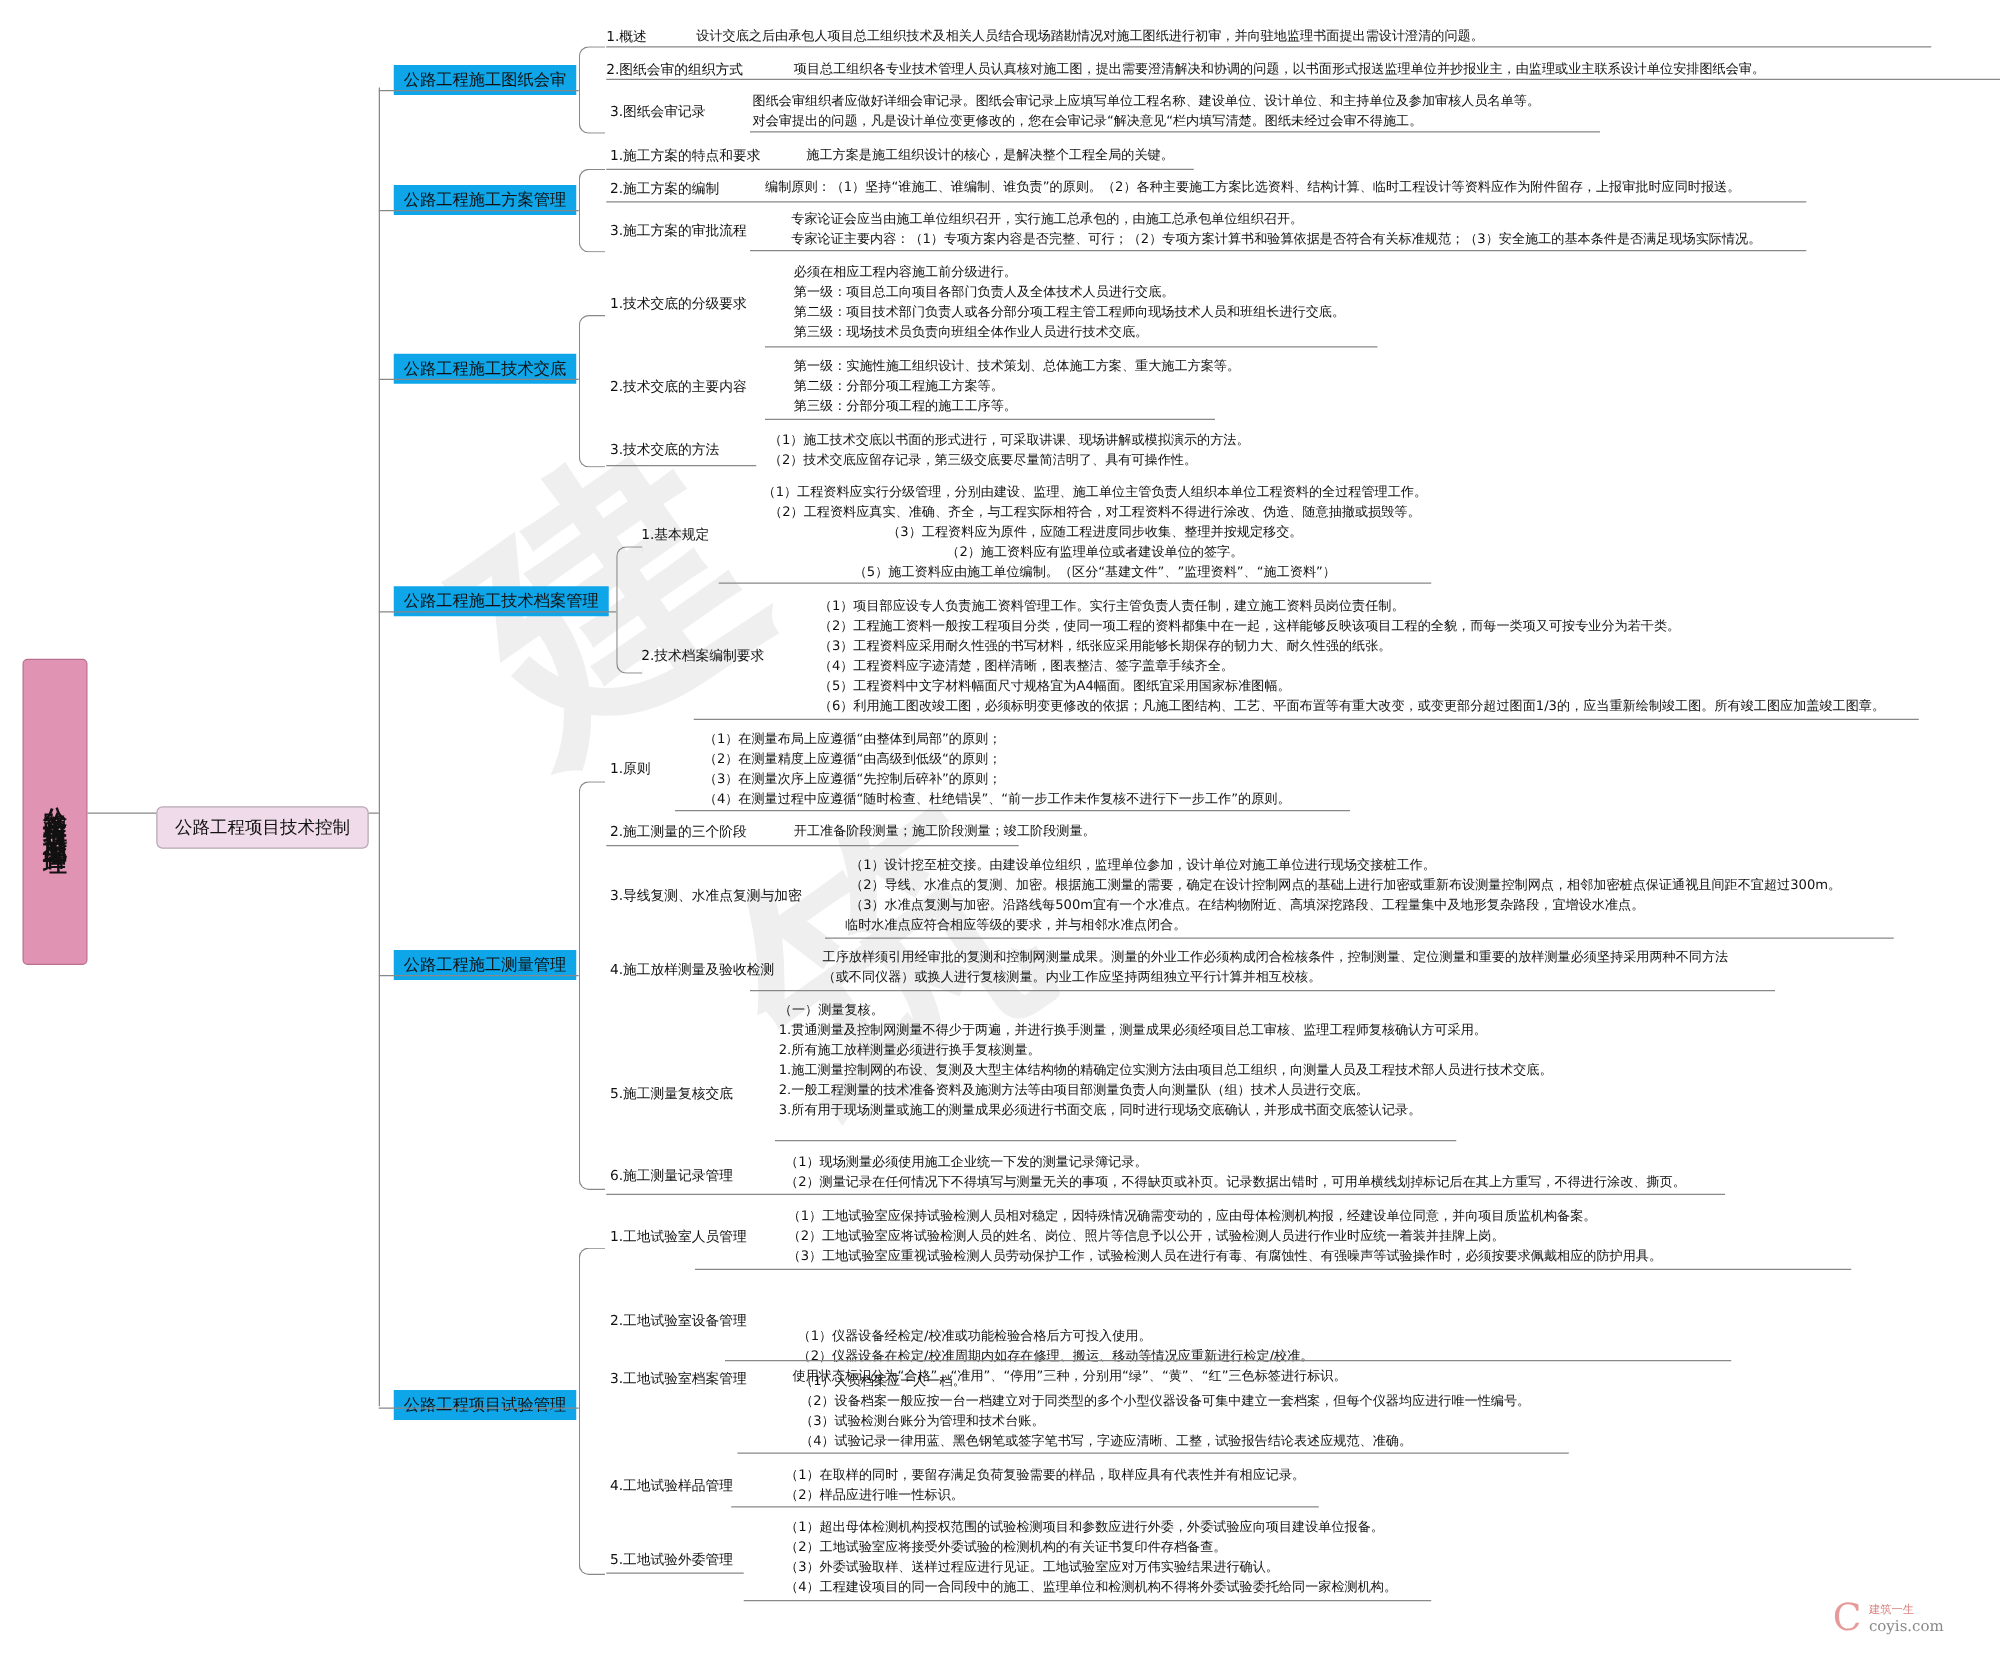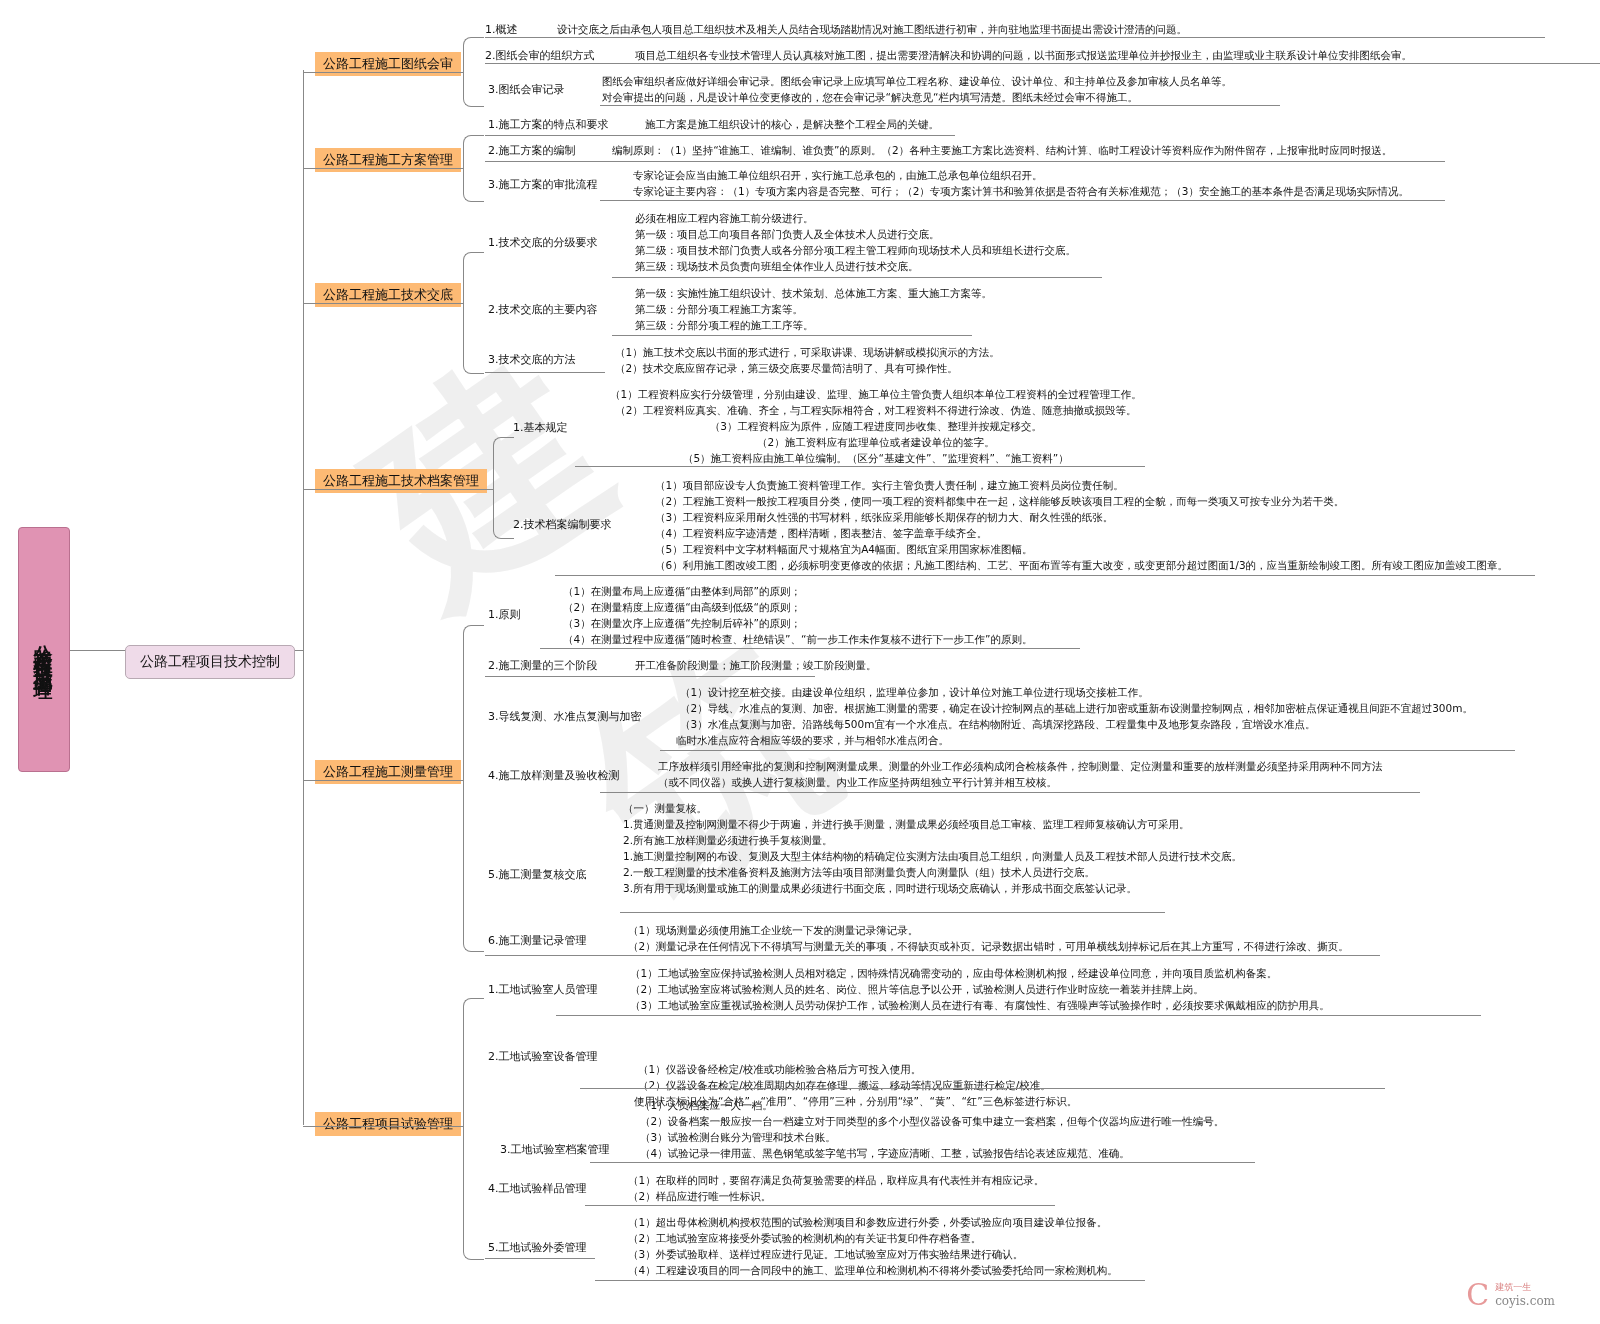--- a/index.html
+++ b/index.html
@@ -1,21 +1,21 @@
 <!DOCTYPE html>
 <html><head>
 <meta charset="utf-8">
 <style>
   html,body{margin:0;padding:0;background:#fff;}
   body{width:1600px;height:1324px;position:relative;overflow:hidden;font-family:"DejaVu Sans","Liberation Sans",sans-serif;color:#111;}
   .abs{position:absolute;}
   .root{left:18px;top:527px;width:52px;height:245px;background:#e093b3;border:1px solid #b9708f;border-radius:4px;box-sizing:border-box;display:flex;align-items:center;justify-content:center;}
   .root span{writing-mode:vertical-rl;text-orientation:upright;font-size:19px;font-weight:bold;letter-spacing:4px;color:#111;}
   .lvl1{left:125px;top:645px;width:170px;height:34px;background:#efdbe9;border:1px solid #b8a9b3;border-radius:5px;box-sizing:border-box;display:flex;align-items:center;justify-content:center;font-size:14px;}
-  .lvl2{background:#fdba74;font-size:13px;padding:3px 8px;white-space:nowrap;}
+  .lvl2{background:#0ea5e9;font-size:13px;padding:3px 8px;white-space:nowrap;}
   .lvl3{font-size:11px;white-space:nowrap;}
   .txt{font-size:10.5px;line-height:16px;white-space:nowrap;}
   .ul{border-bottom:1px solid #888;}
   .vline{position:absolute;border-left:1px solid #888;}
   .hline{position:absolute;border-top:1px solid #888;}
   .brace{position:absolute;border-left:1px solid #888;border-top:1px solid #888;border-bottom:1px solid #888;border-radius:8px 0 0 8px;}
   .watermark{position:absolute;color:#e5e5e5;font-size:220px;font-weight:bold;transform:rotate(-35deg);pointer-events:none;opacity:.6;}
   .logo{position:absolute;right:45px;bottom:12px;display:flex;align-items:center;gap:6px;}
   .logo .c{font-size:30px;color:#e79a9a;font-family:"DejaVu Serif",serif;}
   .logo .t1{font-size:9px;color:#d98080;}
@@ -170,21 +170,21 @@
     <div>（3）工地试验室应重视试验检测人员劳动保护工作，试验检测人员在进行有毒、有腐蚀性、有强噪声等试验操作时，必须按要求佩戴相应的防护用具。</div>
   </div>
 <div class="hline" style="left:556px;top:1015px;width:925px;"></div>
 <div class="abs lvl3" style="left:488px;top:1049px;">2.工地试验室设备管理</div>
 <div class="abs txt" style="left:638px;top:1024px;margin-top:37px;">
     <div>（1）仪器设备经检定/校准或功能检验合格后方可投入使用。</div>
     <div>（2）仪器设备在检定/校准周期内如存在修理、搬运、移动等情况应重新进行检定/校准。</div>
     <div style="margin-left:-4px">使用状态标识分为“合格”、“准用”、“停用”三种，分别用“绿”、“黄”、“红”三色标签进行标识。</div>
   </div>
 <div class="hline" style="left:580px;top:1088px;width:805px;"></div>
-<div class="abs lvl3" style="left:488px;top:1142px;margin-left:12px;">3.工地试验室档案管理</div>
+<div class="abs lvl3" style="left:488px;top:1095px;">3.工地试验室档案管理</div>
 <div class="abs txt" style="left:640px;top:1097px;">
     <div>（1）人员档案应一人一档。</div>
     <div>（2）设备档案一般应按一台一档建立对于同类型的多个小型仪器设备可集中建立一套档案，但每个仪器均应进行唯一性编号。</div>
     <div>（3）试验检测台账分为管理和技术台账。</div>
     <div>（4）试验记录一律用蓝、黑色钢笔或签字笔书写，字迹应清晰、工整，试验报告结论表述应规范、准确。</div>
   </div>
 <div class="hline" style="left:590px;top:1162px;width:665px;"></div>
 <div class="abs lvl3" style="left:488px;top:1181px;">4.工地试验样品管理</div>
 <div class="abs txt" style="left:628px;top:1172px;">
     <div>（1）在取样的同时，要留存满足负荷复验需要的样品，取样应具有代表性并有相应记录。</div>

